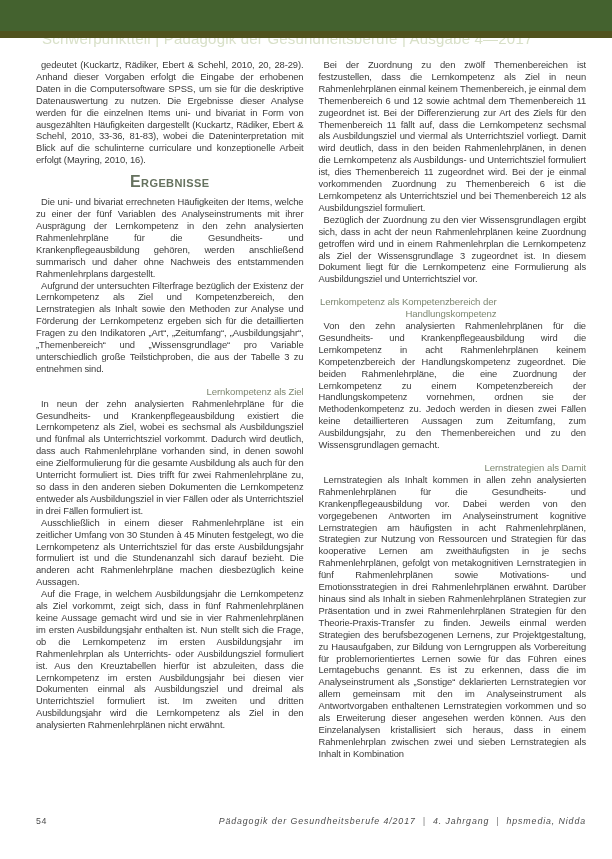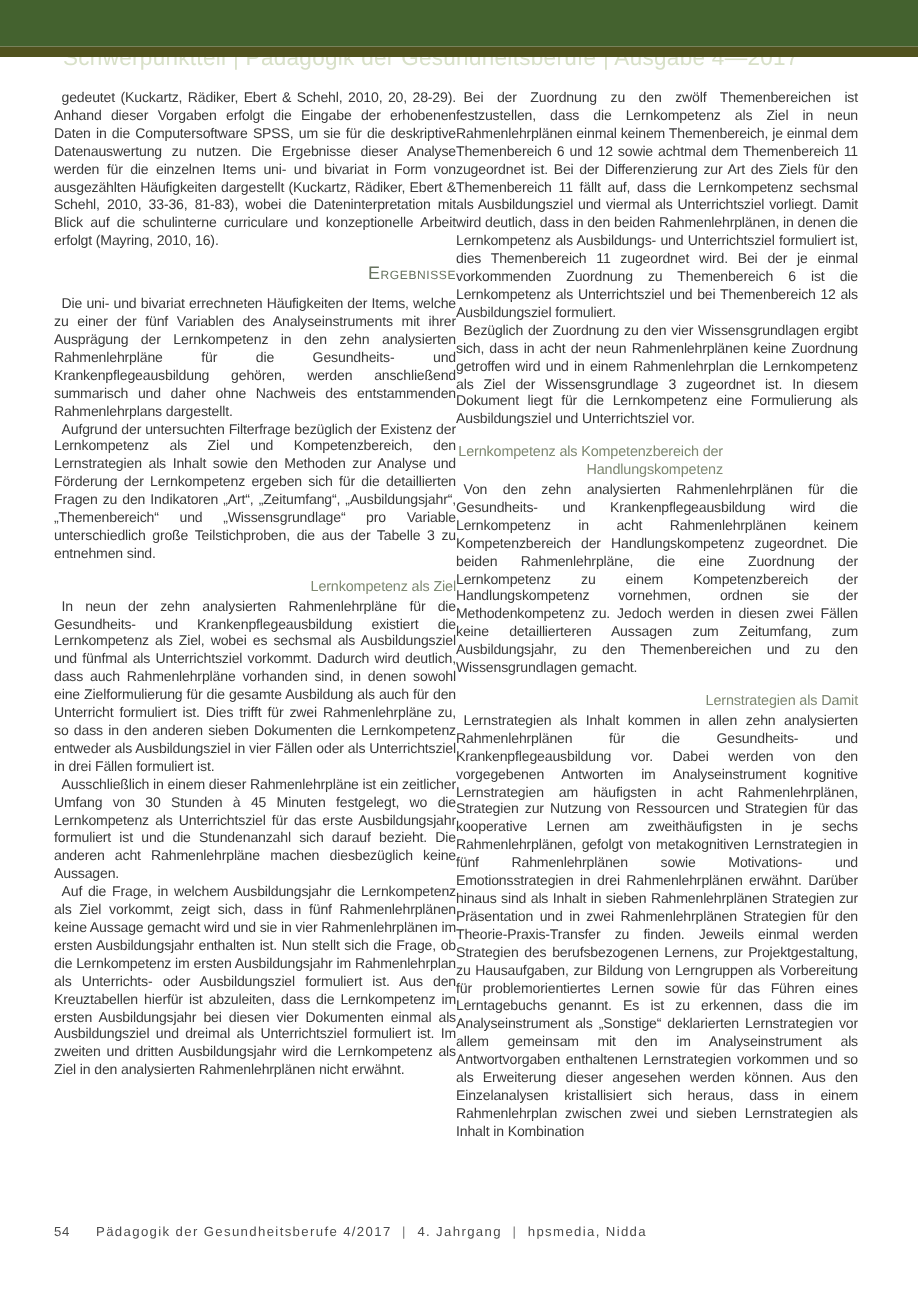--- a/index.html
+++ b/index.html
@@ -31,65 +31,66 @@
   }
   .header-title{
     position:absolute;left:42px;top:9px;
     font-size:15px;letter-spacing:0.2px;
     color:var(--header_text);
     white-space:nowrap;
     margin-top:21px;
   }
   .content{
     position:absolute;top:59px;left:36px;width:550px;
-    display:flex;gap:0;
+    display:flex;gap:15px;
   }
   .col{
     width:268px;
     font-size:9.4px;line-height:11.9px;
     text-align:justify;
     letter-spacing:-0.1px;
     hyphens:auto;-webkit-hyphens:auto;
   }
   .col p{
     margin:0;
     text-indent:5px;
   }
   .col p.gap{margin-top:0;}
   h1.section{
     font-variant:small-caps;
-    font-weight:normal;
-    font-size:12px;line-height:14px;
+    font-weight:bold;
+    font-size:16px;line-height:14px;
     letter-spacing:0.4px;
     color:var(--heading);
     margin:9px 0 7px 0;
-    text-align:right;
+    text-align:center;
   }
   h2.sub{
     font-weight:normal;
     font-size:9.6px;line-height:11.9px;
     color:var(--subheading);
     margin:11px 0 0 0;
     text-align:right;
   }
   h2.sub.narrow{max-width:178px;}
   .footer{
     position:absolute;top:816px;left:36px;width:550px;
     font-size:8.8px;
     color:var(--footer_text);
     padding-left:28px;
   }
   .footer-page{
     position:absolute;left:0;top:0;
     letter-spacing:0.5px;
   }
   .footer-center{
-    text-align:left;
+    text-align:right;
     letter-spacing:0.9px;
     white-space:nowrap;
+    font-style:italic;
   }
   .footer-sep{
     display:inline-block;
     margin:0 7px;
     color:#777;
     font-weight:300;
   }
 </style>
 </head>
 <body>

